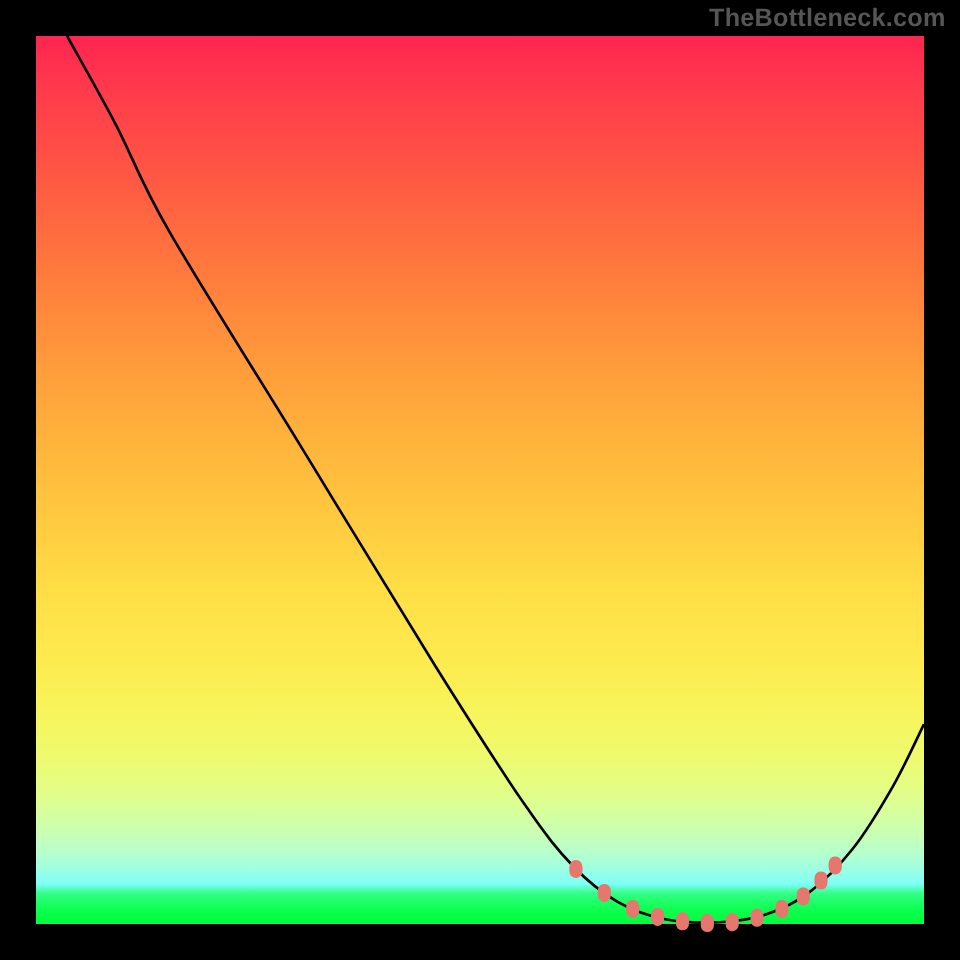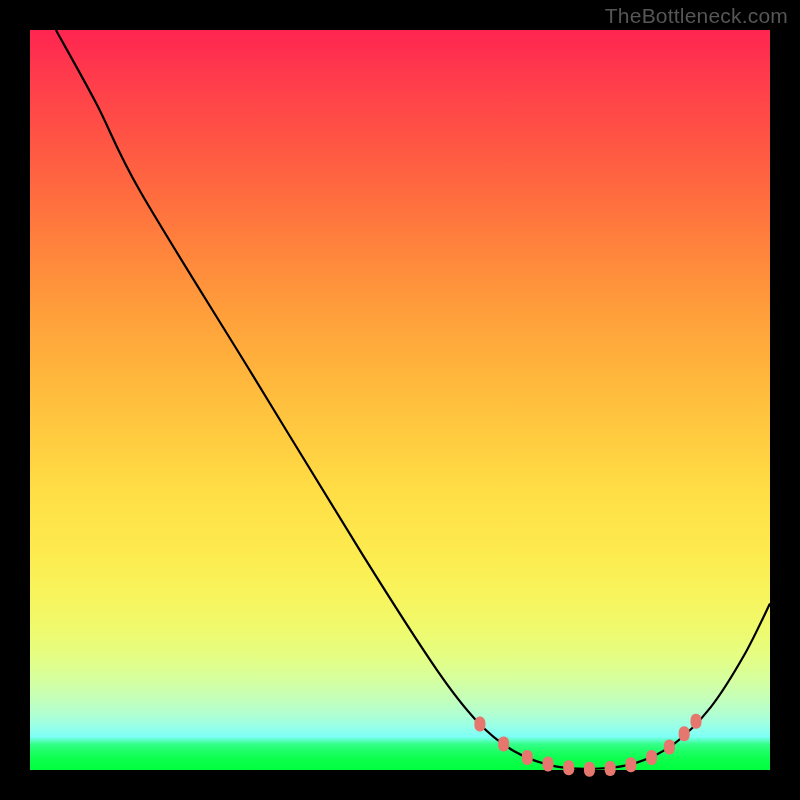--- a/index.html
+++ b/index.html
@@ -10,21 +10,21 @@
     position: relative;
     font-family: Arial, Helvetica, sans-serif;
     overflow: hidden;
   }
   .watermark {
     position: absolute;
     top: 4px;
     right: 12px;
     font-size: 21px;
     color: #565656;
-    font-weight: 400;
+    font-weight: 700;
     letter-spacing: 0.2px;
     z-index: 10;
   }
   .plot-area {
     position: absolute;
     left: 30px;
     top: 30px;
     width: 740px;
     height: 740px;
     background: linear-gradient(to bottom,

